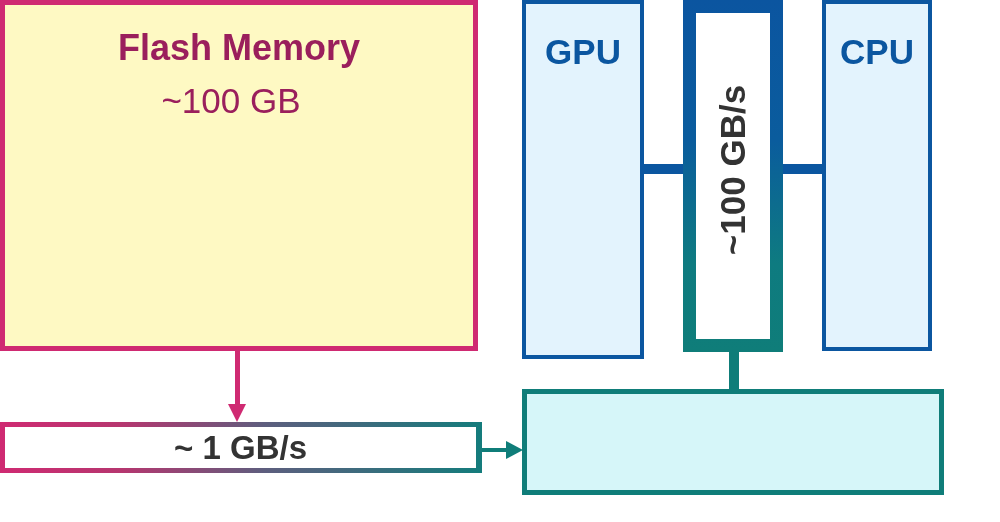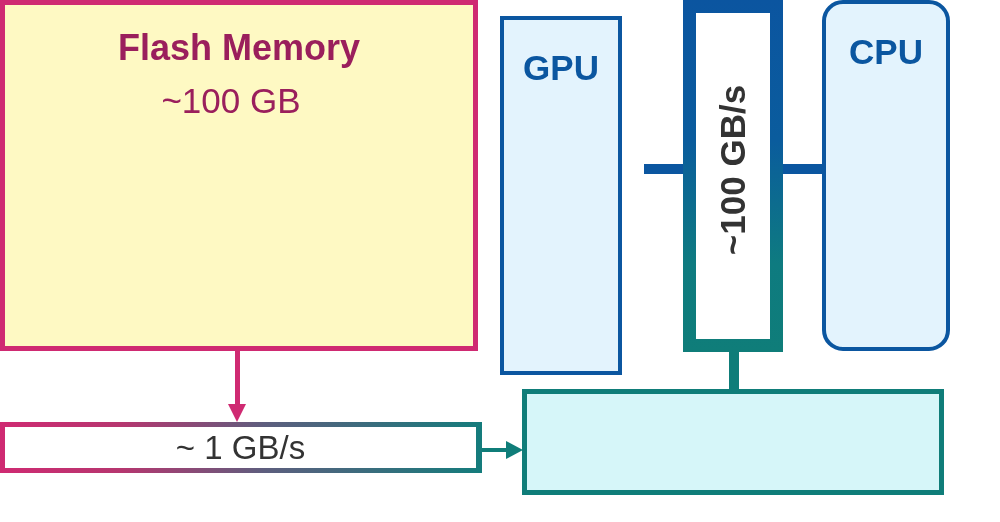--- a/index.html
+++ b/index.html
@@ -6,22 +6,22 @@
     body { width: 1000px; height: 522px; position: relative; overflow: hidden; font-family: "Liberation Sans", "DejaVu Sans", sans-serif; }
     .abs { position: absolute; box-sizing: border-box; }
 
     
     #flash { left: 0; top: 0; width: 478px; height: 351px; background: #fef9c3; border: 5px solid #cf2a72; }
     #flash .title { position: absolute; left: 0; width: 100%; top: 22px; text-align: center; font-weight: bold; font-size: 36px; color: #9a1f5c; }
     #flash .sub { position: absolute; left: 0; width: 100%; top: 76px; text-align: center; font-size: 35px; color: #9a1f5c; transform: translateX(-8px); }
 
     
     .chip { background: #e3f3fd; border: 4px solid #0b56a0; }
-    #gpu { left: 500px; top: 0; width: 122px; height: 359px; margin-top: 16px; }
-    #cpu { left: 822px; top: 0; width: 128px; height: 351px; border-radius: 21px; }
+    #gpu { left: 522px; top: 0; width: 122px; height: 359px; }
+    #cpu { left: 822px; top: 0; width: 110px; height: 351px; }
     .chip .label { position: absolute; left: 0; width: 100%; top: 28px; text-align: center; font-size: 35px; color: #0b56a0; font-weight: bold; }
 
     
     #gpu-link { left: 644px; top: 164px; width: 42px; height: 10px; background: #0b56a0; }
     #cpu-link { left: 778px; top: 164px; width: 46px; height: 10px; background: #0b56a0; }
 
     
     #bus { left: 683px; top: 0; width: 100px; height: 352px; background: linear-gradient(to bottom, #0b55a0 0%, #0a5c9d 40%, #0e7b80 75%, #0f7d79 100%); }
     #bus-inner { left: 696px; top: 13px; width: 74px; height: 326px; background: #ffffff; }
     #bus-label { left: 733px; top: 170px; transform: translate(-50%, -50%) rotate(-90deg); white-space: nowrap; font-weight: bold; font-size: 35px; color: #333333; }
@@ -30,21 +30,21 @@
     #bus-dram-link { left: 729px; top: 351px; width: 10px; height: 40px; background: #0f7d79; }
 
     
     #dram { left: 522px; top: 389px; width: 422px; height: 106px; background: #d6f6f9; border: 5px solid #0f7d79; }
     #dram .title { position: absolute; left: 0; width: 100%; top: 10px; text-align: center; font-weight: bold; font-size: 35px; color: #0b5f5c; transform: translateX(-6px); }
     #dram .sub { position: absolute; left: 0; width: 100%; top: 56px; text-align: center; font-size: 34px; color: #0b5f5c; transform: translateX(-8px); }
 
     
     #bw-bar { left: 0; top: 422px; width: 482px; height: 51px; background: linear-gradient(to right, #cf2a72 0%, #b6366f 25%, #5d5e7e 55%, #147c7c 100%); }
     #bw-inner { left: 5px; top: 427px; width: 471px; height: 41px; background: #ffffff; }
-    #bw-label { left: 5px; top: 427px; width: 471px; height: 41px; line-height: 41px; text-align: center; font-weight: normal; font-size: 33px; color: #333333; }
+    #bw-label { left: 5px; top: 427px; width: 471px; height: 41px; line-height: 41px; text-align: center; font-weight: bold; font-size: 33px; color: #333333; }
 
     
     #flash-arrow-line { left: 235px; top: 351px; width: 5px; height: 55px; background: #cf2a72; }
     #flash-arrow-head { left: 228px; top: 404px; width: 0; height: 0; border-left: 9px solid transparent; border-right: 9px solid transparent; border-top: 18px solid #cf2a72; }
     #dram-arrow-line { left: 482px; top: 448px; width: 28px; height: 4px; background: #0f7d79; }
     #dram-arrow-head { left: 506px; top: 441px; width: 0; height: 0; border-top: 9px solid transparent; border-bottom: 9px solid transparent; border-left: 17px solid #0f7d79; }
   </style>
 </head>
 <body>
 

